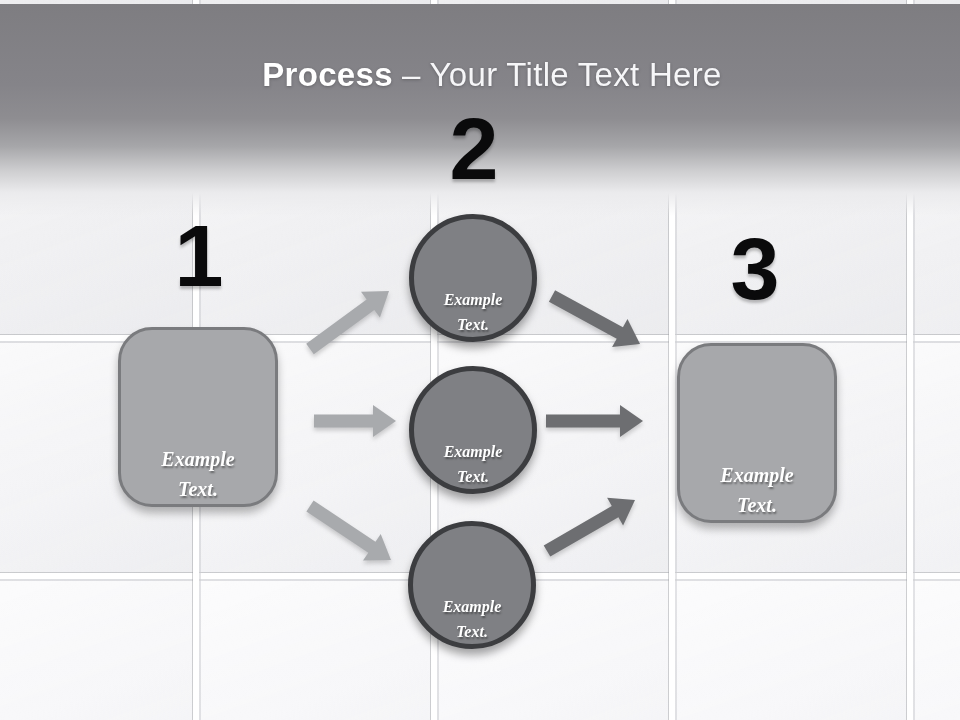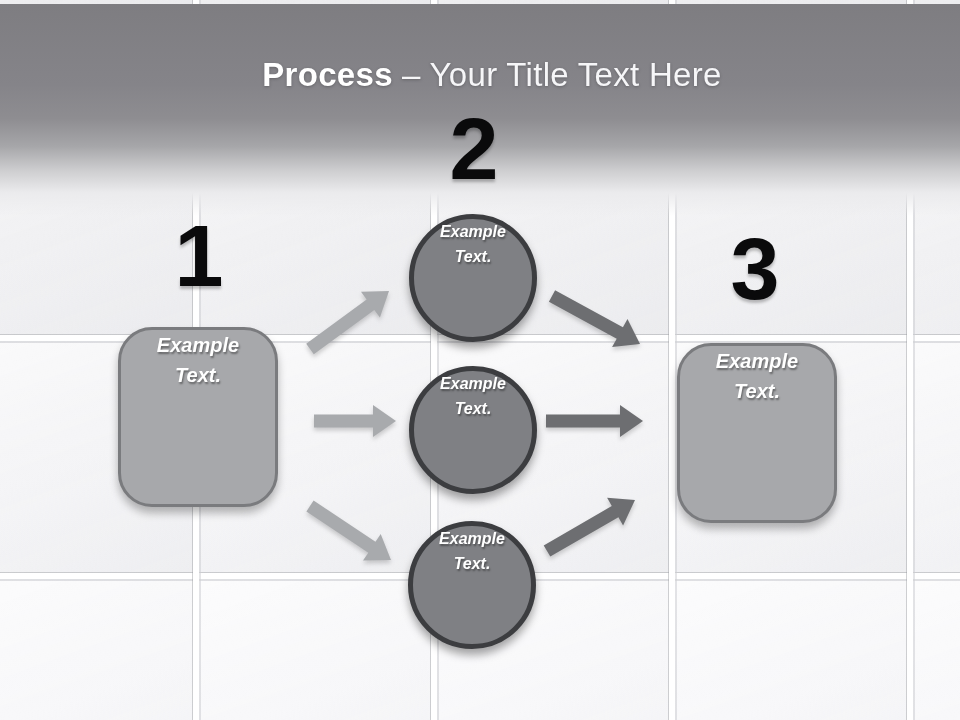--- a/index.html
+++ b/index.html
@@ -48,21 +48,21 @@
   .step-num{
     position:absolute;transform:translateX(-50%);
     font-size:88px;line-height:88px;font-weight:700;
     color:var(--step-number-color,#0a0a0b);
     text-shadow:0 3px 3px rgba(0,0,0,0.25);
   }
   .num-1{left:199px;top:212px;}
   .num-2{left:474px;top:105px;}
   .num-3{left:755px;top:225px;}
 
-  .node{position:absolute;display:flex;align-items:flex-start;justify-content:center;}
+  .node{position:absolute;display:flex;align-items:flex-end;justify-content:center;font-family:Liberation Serif, serif;}
   .node .node-label{
     color:#ffffff;font-weight:700;font-style:italic;text-align:center;
     text-shadow:1px 2px 2px rgba(0,0,0,0.4);
   }
   .rect-node{
     width:154px;height:174px;border-radius:34px;
     background:var(--rect-fill,#a7a8ab);
     border:3px solid var(--rect-border,#7a7b7e);
     box-shadow:0 6px 8px rgba(0,0,0,0.28);
   }

